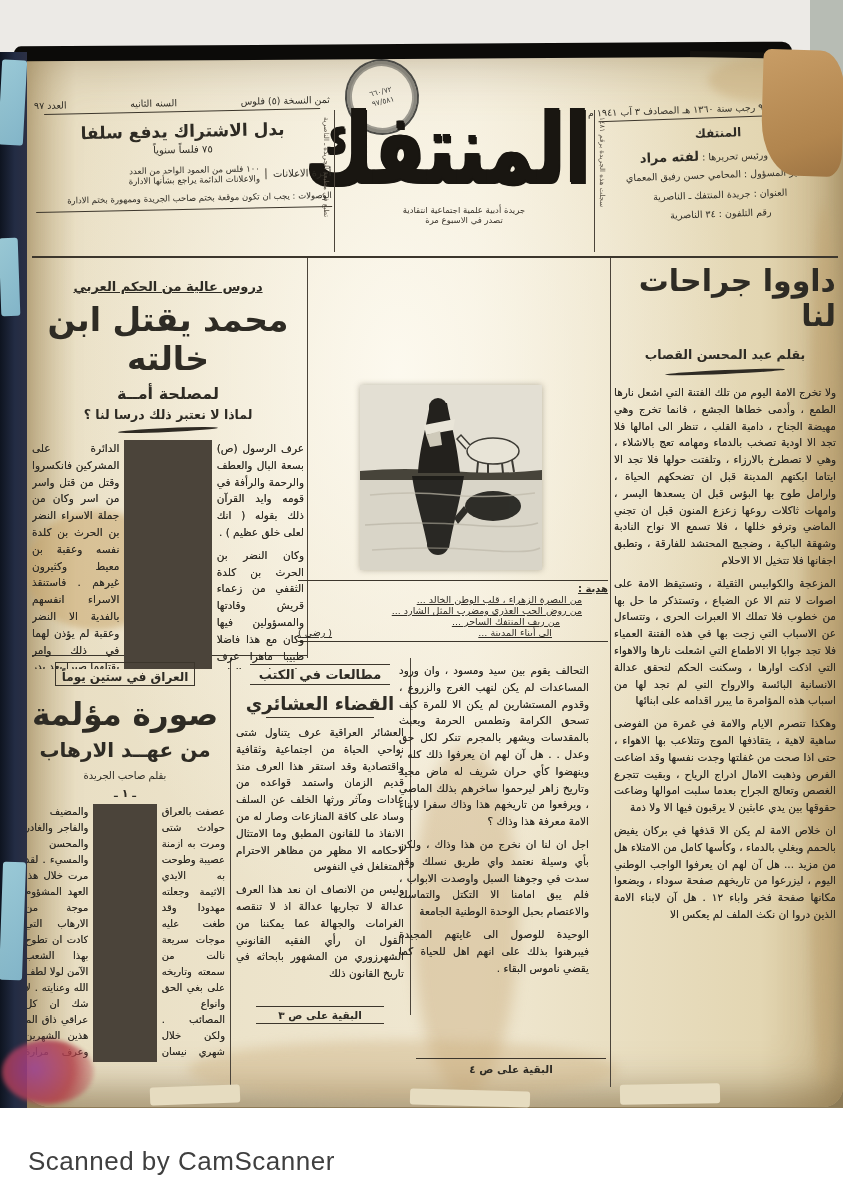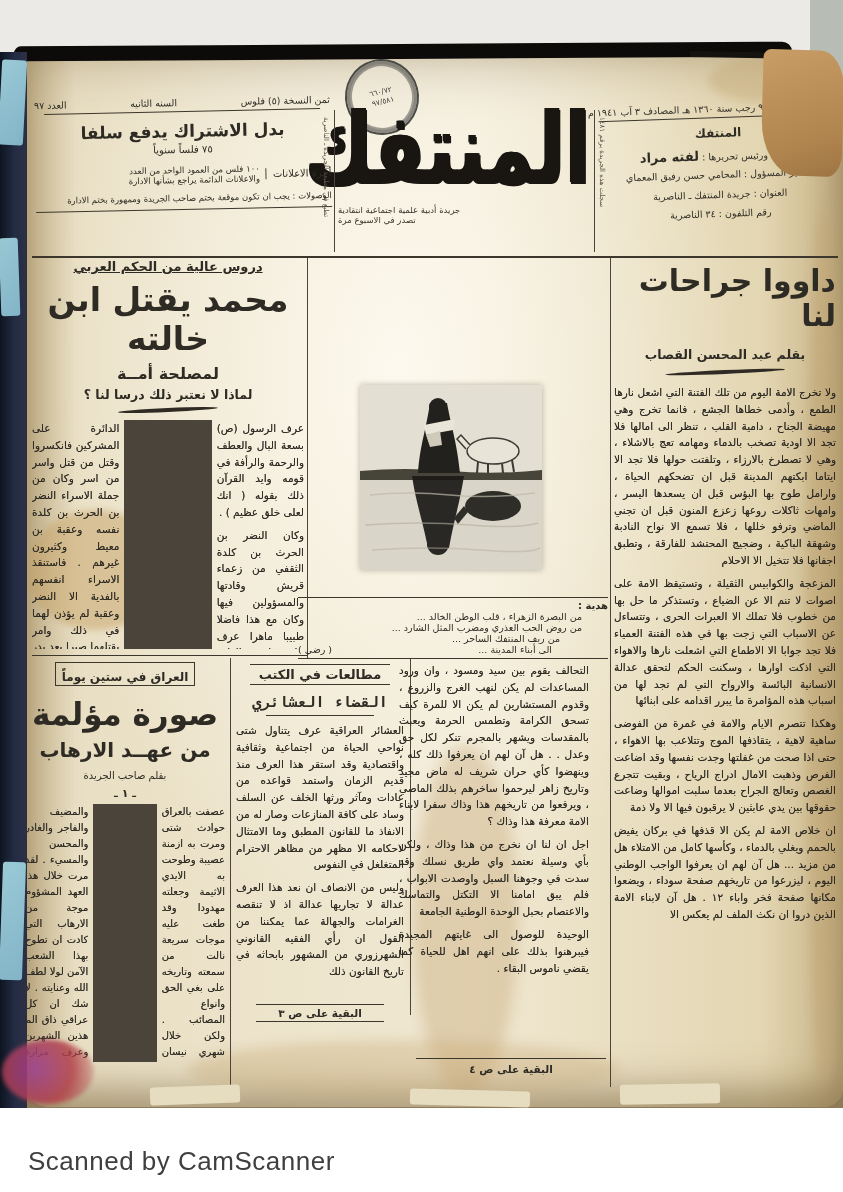--- a/index.html
+++ b/index.html
@@ -40,21 +40,21 @@
   .stain{border-radius:50%;pointer-events:none;}
   .rule{background:#3c362c;height:1px;}
   .vrule{background:#4b443a;width:1px;}
 
   
   .date-line{font-size:9.5px;white-space:nowrap;}
   .info-line{font-size:9.5px;text-align:center;}
   .masthead-title{font-size:74px;font-weight:bold;color:#191611;text-align:center;
         transform:scaleY(1.32);letter-spacing:-3px;
         text-shadow:1px 0 #191611,-1px 0 #191611,0 1px #191611,2px 1px #191611;}
-  .masthead-sub{font-size:8.5px;text-align:left;color:#3a352c;}
+  .masthead-sub{font-size:8.5px;text-align:center;color:#3a352c;}
   .stamp{width:70px;height:72px;border:2px solid #4a4a46;border-radius:50%;
          box-shadow:inset 0 0 0 3px rgba(74,74,70,.25), inset 0 0 0 5px rgba(74,74,70,.5);
          transform:rotate(-14deg);display:flex;flex-direction:column;align-items:center;
          justify-content:center;color:#3f3f3b;background:rgba(240,235,220,.35);}
   .stamp div{font-size:7.5px;line-height:1.3;}
   .side-vert{writing-mode:vertical-rl;font-size:7px;color:#5a5348;letter-spacing:1px;}
 
   
   .kicker{font-size:13px;font-weight:bold;text-align:center;}
   .body-text{font-size:10.5px;line-height:1.6;text-align:justify;overflow:hidden;
@@ -181,21 +181,21 @@
           <ellipse cx="133" cy="62" rx="28" ry="15" fill="#201f1b"></ellipse>
           <path d="M108,56 L98,44 L94,50 L104,62" fill="#201f1b"></path>
         </g>
 
         <path d="M10,110 Q50,106 90,110 T175,108" stroke="#bdb8a8" stroke-width="1.5" fill="none" opacity=".7"></path>
         <path d="M5,140 Q60,136 110,140 T178,138" stroke="#b3ae9e" stroke-width="1.5" fill="none" opacity=".6"></path>
         <path d="M12,165 Q70,161 120,165 T180,163" stroke="#b3ae9e" stroke-width="1.5" fill="none" opacity=".5"></path>
       </svg>
     </div>
 
-    <div class="abs ar" style="left:280px;top:542px;width:310px;">
+    <div class="abs ar" style="left:280px;top:525px;width:310px;text-decoration:underline;">
       <div class="rule"></div>
       <div style="font-size:10px;font-weight:bold;margin-top:2px;">هدية :</div>
       <div style="font-size:9.5px;padding-right:26px;">من البصرة الزهراء ، قلب الوطن الخالد ...</div>
       <div style="font-size:9.5px;padding-right:26px;">من روض الحب العذري ومضرب المثل الشارد ...</div>
       <div style="font-size:9.5px;padding-right:48px;">من ريف المنتفك الساحر ...</div>
       <div style="display:flex;justify-content:space-between;padding-right:56px;">
         <span style="font-size:9.5px;">الى أبناء المدينة ...</span>
         <span style="font-size:9.5px;">( رضي )</span>
       </div>
       <div class="rule" style="margin-top:3px;"></div>
@@ -206,32 +206,32 @@
       <p>اجل ان لنا ان نخرج من هذا وذاك ، ولكن بأي وسيلة نعتمد واي طريق نسلك وقد سدت في وجوهنا السبل واوصدت الابواب ، فلم يبق امامنا الا التكتل والتماسك والاعتصام بحبل الوحدة الوطنية الجامعة</p>
       <p>الوحيدة للوصول الى غايتهم المجيدة فيبرهنوا بذلك على انهم اهل للحياة كما يقضي ناموس البقاء .</p>
     </div>
     <div class="abs rule" style="left:398px;top:1003px;width:190px;"></div>
     <div class="abs ar more" style="left:398px;top:1008px;width:190px;">البقية على ص ٤</div>
 
     <div class="abs ar" style="left:218px;top:605px;width:168px;">
       <div style="border-top:1px solid #3c362c;border-bottom:1px solid #3c362c;padding:2px 0;margin:4px 14px;">
         <div class="kicker">مطالعات في الكتب</div>
       </div>
-      <div style="font-size:15px;font-weight:bold;text-align:center;margin-top:8px;font-family:Liberation Mono, monospace;">القضاء العشائري</div>
+      <div style="font-size:18px;font-weight:bold;text-align:center;margin-top:8px;">القضاء العشائري</div>
       <div class="rule" style="margin:3px 30px 6px 30px;"></div>
       <div class="body-text" style="height:280px;">
         <p>العشائر العراقية عرف يتناول شتى نواحي الحياة من اجتماعية وثقافية واقتصادية وقد استقر هذا العرف منذ قديم الزمان واستمد قواعده من عادات ومآثر ورثها الخلف عن السلف وساد على كافة المنازعات وصار له من الانفاذ ما للقانون المطبق وما الامتثال لاحكامه الا مظهر من مظاهر الاحترام المتغلغل في النفوس</p>
         <p>وليس من الانصاف ان نعد هذا العرف عدالة لا تجاريها عدالة اذ لا تنقصه الغرامات والجهالة عما يمكننا من القول ان رأي الفقيه القانوني الشهرزوري من المشهور بابحاثه في تاريخ القانون ذلك</p>
       </div>
       <div class="rule" style="margin:2px 20px;"></div>
       <div class="more">البقية على ص ٣</div>
       <div class="rule" style="margin:2px 20px;"></div>
     </div>
 
-    <div class="abs ar" style="left:14px;top:204px;width:272px;height:390px;overflow:hidden;">
+    <div class="abs ar" style="left:14px;top:224px;width:272px;height:390px;overflow:hidden;">
       <div class="kicker" style="text-decoration:underline;">دروس عالية من الحكم العربي</div>
       <div style="font-size:33px;font-weight:bold;text-align:center;margin-top:6px;">محمد يقتل ابن خالته</div>
       <div style="font-size:16px;font-weight:bold;text-align:center;margin-top:6px;">لمصلحة أمــة</div>
       <div style="font-size:12.5px;font-weight:bold;text-align:center;margin-top:4px;">لماذا لا نعتبر ذلك درسا لنا ؟</div>
       <div class="squiggle" style="width:100px;margin:6px auto 8px auto;"></div>
       <div class="twocol" style="height:250px;">
         <div class="body-text">
           <p>عرف الرسول (ص) بسعة البال والعطف والرحمة والرأفة في قومه وايد القرآن ذلك بقوله ( انك لعلى خلق عظيم ) .</p>
           <p>وكان النضر بن الحرث بن كلدة الثقفي من زعماء قريش وقادتها والمسؤولين فيها وكان مع هذا فاضلا طبيبا ماهرا عرف علوم فلسفة الطب ـ وكان النضر هذا ابن خالة الرسول (ص) وهو كثير الحسد والاذى ، ويتكلم عليه باشياء كثيرة كي يحط من قدره عند اهل مكة ويبطل ما يأتي به من زعمه وكان يوافي ابا سفيان في عداوة محمد وحليفه في حربه . ولما كانت موقعة بدر كان النضر احد قادة الفتنة وزعيم جيوش قريش فيها ولما وقعت الواقعة ودارت</p>
         </div>

